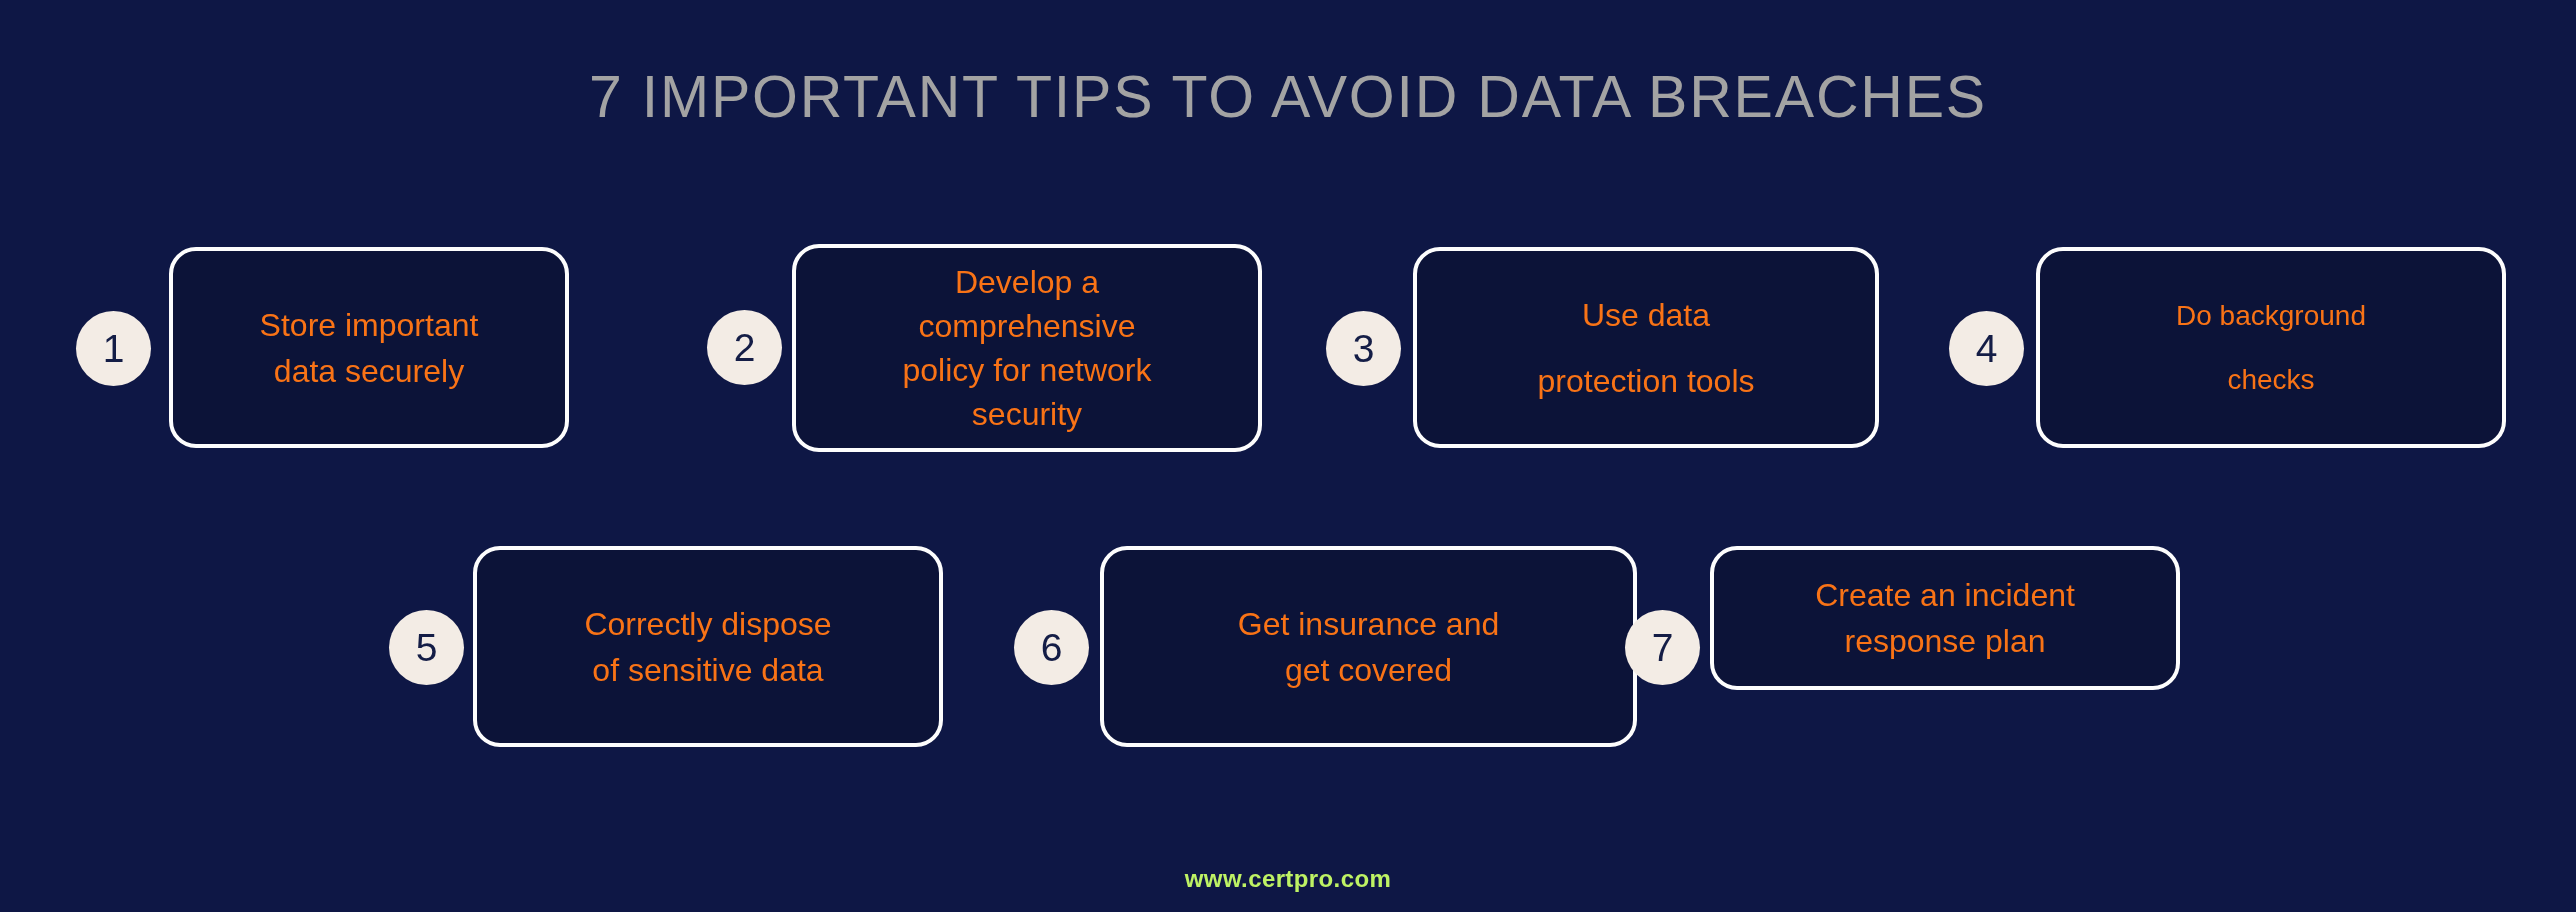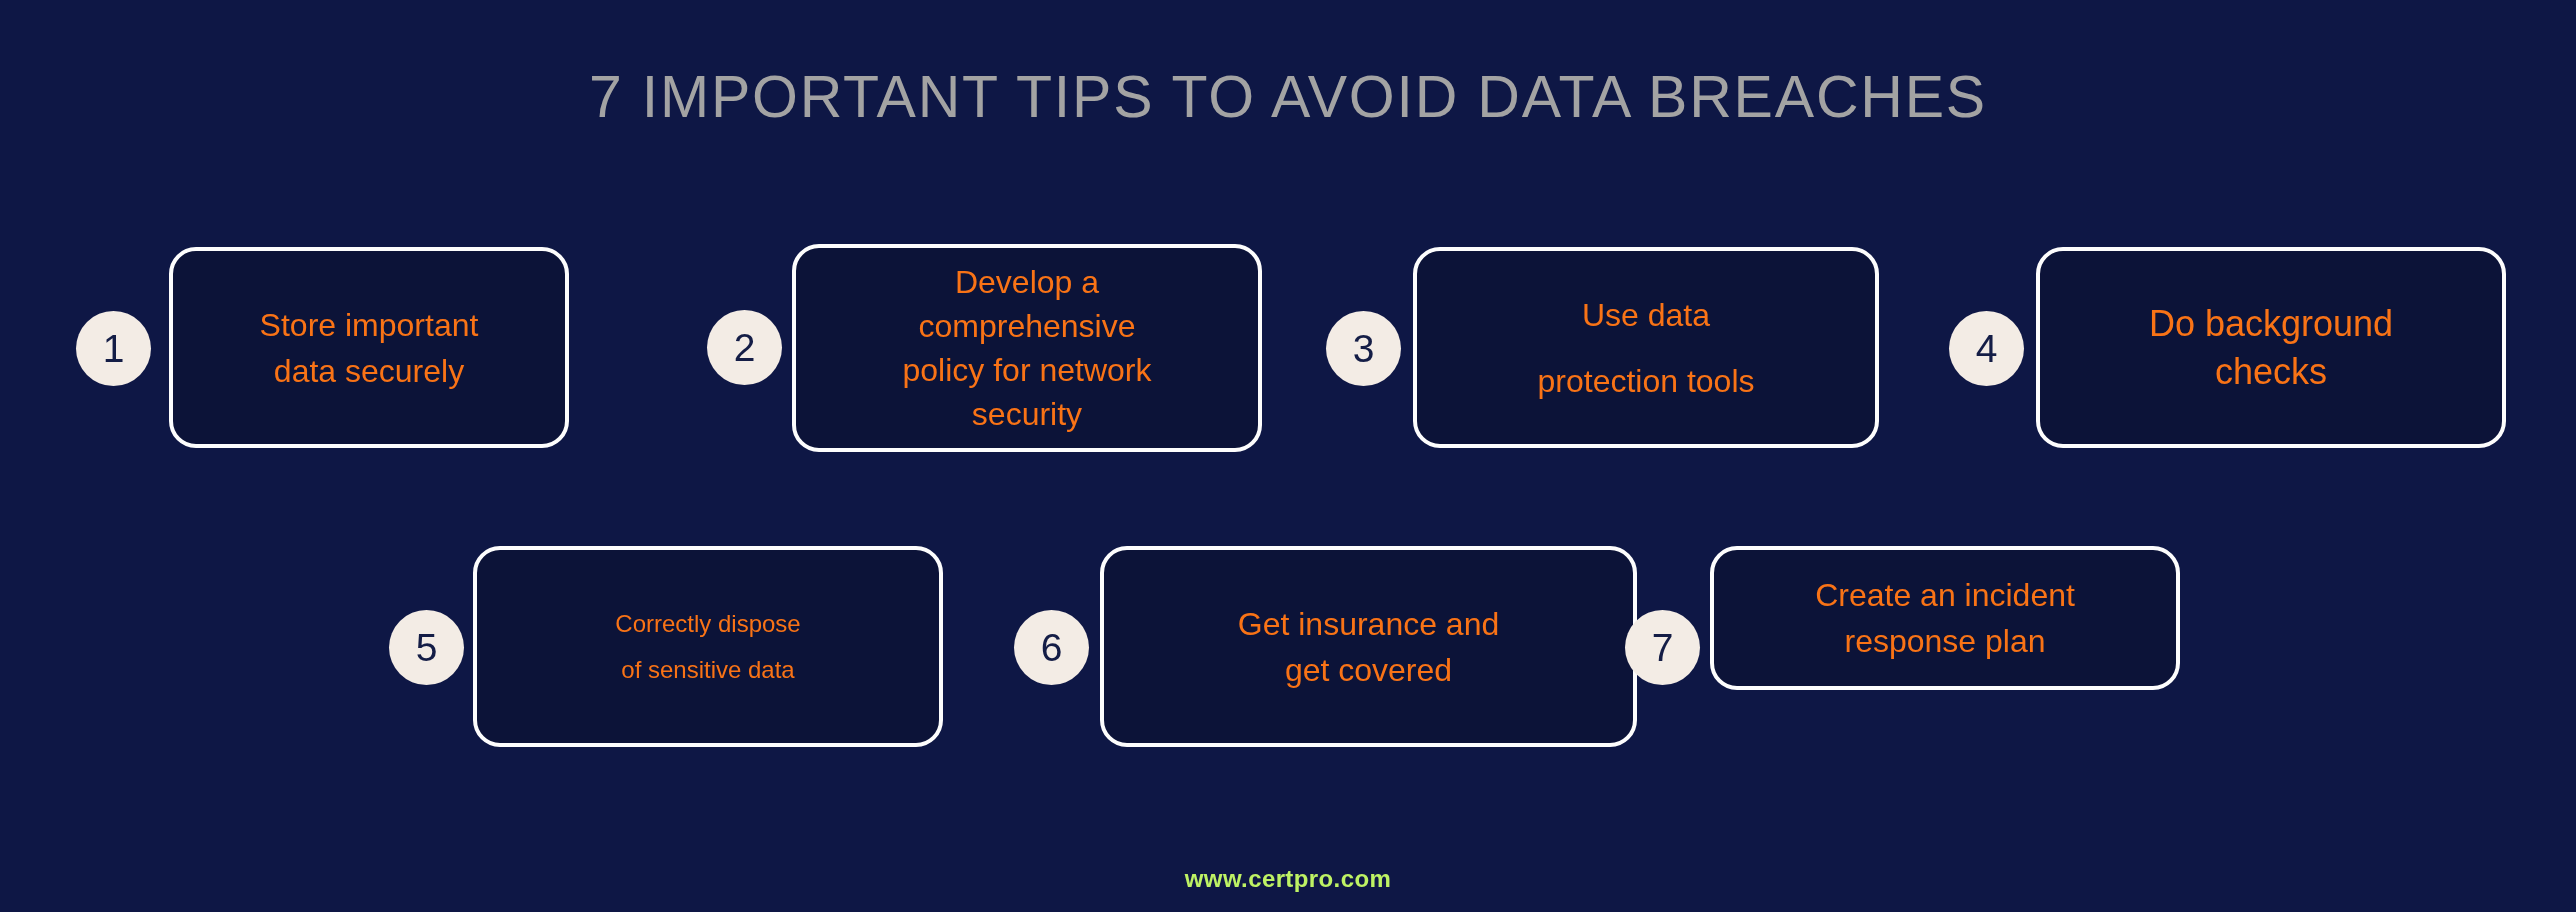--- a/index.html
+++ b/index.html
@@ -111,30 +111,30 @@
         <div class="card" style="left: 1413px; top: 247px; width: 466px; height: 201px;">
           <div class="card-text" style="font-size: 32px; line-height: 66px;">Use data
 protection tools</div>
         </div>
         <div class="badge" style="left: 1326px; top: 311px; width: 75px; height: 75px;">
           <span style="font-size: 39px;">3</span>
         </div>
       </div>
       <div class="tip">
         <div class="card" style="left: 2036px; top: 247px; width: 470px; height: 201px;">
-          <div class="card-text" style="font-size: 36px; line-height: 48px;">Do background
+          <div class="card-text" style="font-size: 28px; line-height: 64px;">Do background
 checks</div>
         </div>
         <div class="badge" style="left: 1949px; top: 311px; width: 75px; height: 75px;">
           <span style="font-size: 39px;">4</span>
         </div>
       </div>
       <div class="tip">
         <div class="card" style="left: 473px; top: 546px; width: 470px; height: 201px;">
-          <div class="card-text" style="font-size: 24px; line-height: 46px;">Correctly dispose
+          <div class="card-text" style="font-size: 32px; line-height: 46px;">Correctly dispose
 of sensitive data</div>
         </div>
         <div class="badge" style="left: 389px; top: 610px; width: 75px; height: 75px;">
           <span style="font-size: 39px;">5</span>
         </div>
       </div>
       <div class="tip">
         <div class="card" style="left: 1100px; top: 546px; width: 537px; height: 201px;">
           <div class="card-text" style="font-size: 32px; line-height: 46px;">Get insurance and
 get covered</div>

